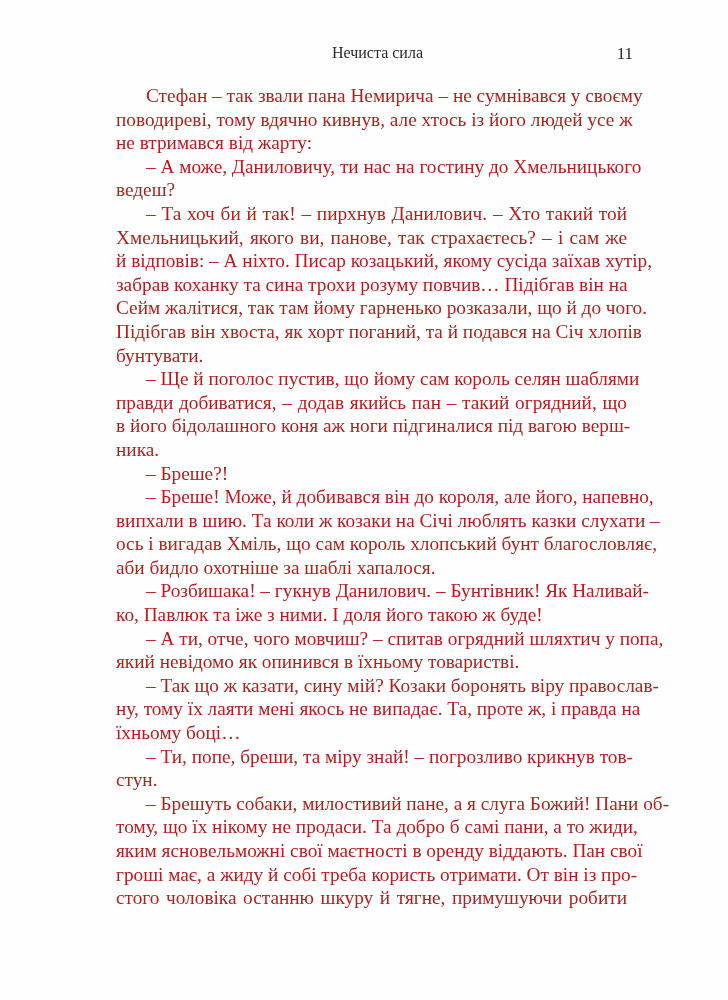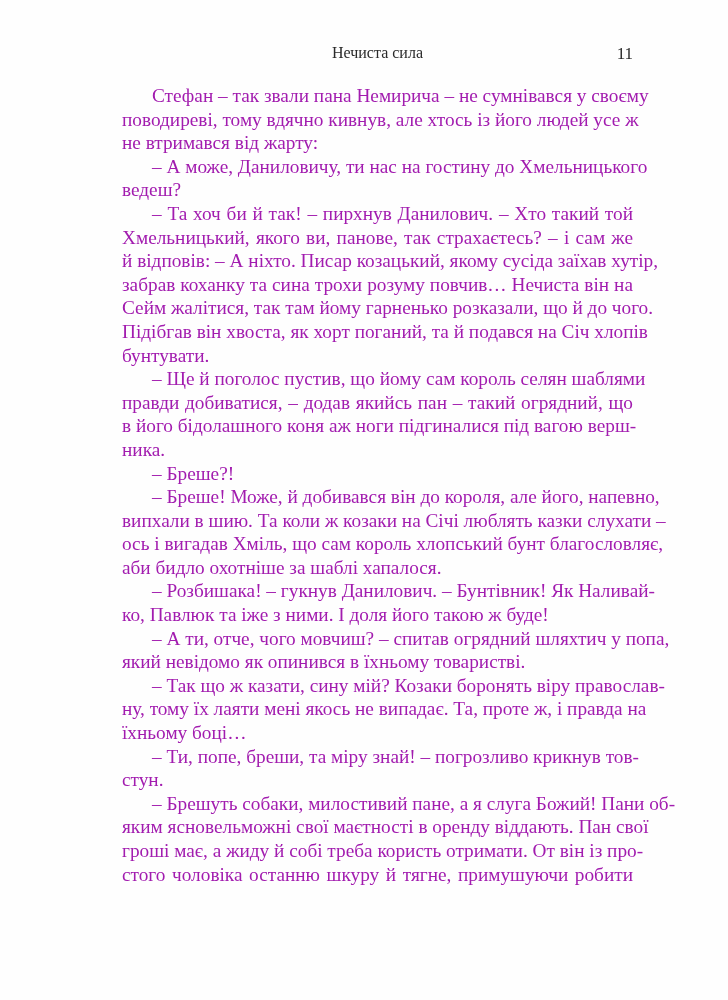--- a/index.html
+++ b/index.html
@@ -5,23 +5,23 @@
   html, body { margin: 0; padding: 0; background: #ffffff; }
   body { width: 728px; height: 1000px; position: relative; overflow: hidden; }
   .page { position: absolute; left: 0; top: 0; width: 728px; height: 1000px; background: #fefefe; padding-left: 40px; }
   .running-head {
     position: absolute; top: 44px; left: 122px; width: 511px; height: 22px;
     font-family: "Liberation Serif", serif; font-size: 16px; color: #2a2a2a;
   }
   .running-title { position: absolute; left: 0; right: 0; text-align: center; top: 0; }
   .page-number { position: absolute; right: 0; top: 0; font-size: 17px; }
   .body-text {
-    position: absolute; top: 84px; left: 122px; width: 511px;
+    position: absolute; top: 84px; left: 116px; width: 511px;
     font-family: "Liberation Serif", serif; font-size: 19.3px; line-height: 23.6px;
-    color: #a21caf;
+    color: #b91c1c;
   }
   .line { display: block; white-space: nowrap; height: 23.6px; }
   .line.j { text-align: justify; text-align-last: justify; }
   .line.ind { padding-left: 30px; }
   .line.last { text-align: left; text-align-last: left; }
 </style>
 </head>
 <body>
 
 <div class="page">
@@ -31,21 +31,21 @@
   </div>
   <div class="body-text" id="body-text">
       <span class="line ind j">Стефан – так звали пана Немирича – не сумнівався у своєму</span>
       <span class="line j">поводиреві, тому вдячно кивнув, але хтось із його людей усе ж</span>
       <span class="line last">не втримався від жарту:</span>
       <span class="line ind j">– А може, Даниловичу, ти нас на гостину до Хмельницького</span>
       <span class="line last">ведеш?</span>
       <span class="line ind j">– Та хоч би й так! – пирхнув Данилович. – Хто такий той</span>
       <span class="line j">Хмельницький, якого ви, панове, так страхаєтесь? – і сам же</span>
       <span class="line j">й відповів: – А ніхто. Писар козацький, якому сусіда заїхав хутір,</span>
-      <span class="line j">забрав коханку та сина трохи розуму повчив… Нечиста він на</span>
+      <span class="line j">забрав коханку та сина трохи розуму повчив… Підібгав він на</span>
       <span class="line j">Сейм жалітися, так там йому гарненько розказали, що й до чого.</span>
       <span class="line j">Підібгав він хвоста, як хорт поганий, та й подався на Січ хлопів</span>
       <span class="line last">бунтувати.</span>
       <span class="line ind j">– Ще й поголос пустив, що йому сам король селян шаблями</span>
       <span class="line j">правди добиватися, – додав якийсь пан – такий огрядний, що</span>
       <span class="line j">в його бідолашного коня аж ноги підгиналися під вагою верш-</span>
       <span class="line last">ника.</span>
       <span class="line ind last">– Бреше?!</span>
       <span class="line ind j">– Бреше! Може, й добивався він до короля, але його, напевно,</span>
       <span class="line j">випхали в шию. Та коли ж козаки на Січі люблять казки слухати –</span>
@@ -54,17 +54,18 @@
       <span class="line ind j">– Розбишака! – гукнув Данилович. – Бунтівник! Як Наливай-</span>
       <span class="line last">ко, Павлюк та іже з ними. І доля його такою ж буде!</span>
       <span class="line ind j">– А ти, отче, чого мовчиш? – спитав огрядний шляхтич у попа,</span>
       <span class="line last">який невідомо як опинився в їхньому товаристві.</span>
       <span class="line ind j">– Так що ж казати, сину мій? Козаки боронять віру православ-</span>
       <span class="line j">ну, тому їх лаяти мені якось не випадає. Та, проте ж, і правда на</span>
       <span class="line last">їхньому боці…</span>
       <span class="line ind j">– Ти, попе, бреши, та міру знай! – погрозливо крикнув тов-</span>
       <span class="line last">стун.</span>
       <span class="line ind j">– Брешуть собаки, милостивий пане, а я слуга Божий! Пани об-</span>
+      <span class="line j">тому, що їх нікому не продаси. Та добро б самі пани, а то жиди,</span>
       <span class="line j">яким ясновельможні свої маєтності в оренду віддають. Пан свої</span>
       <span class="line j">гроші має, а жиду й собі треба користь отримати. От він із про-</span>
       <span class="line j">стого чоловіка останню шкуру й тягне, примушуючи робити</span>
     </div>
 </div>
 
 </body></html>

